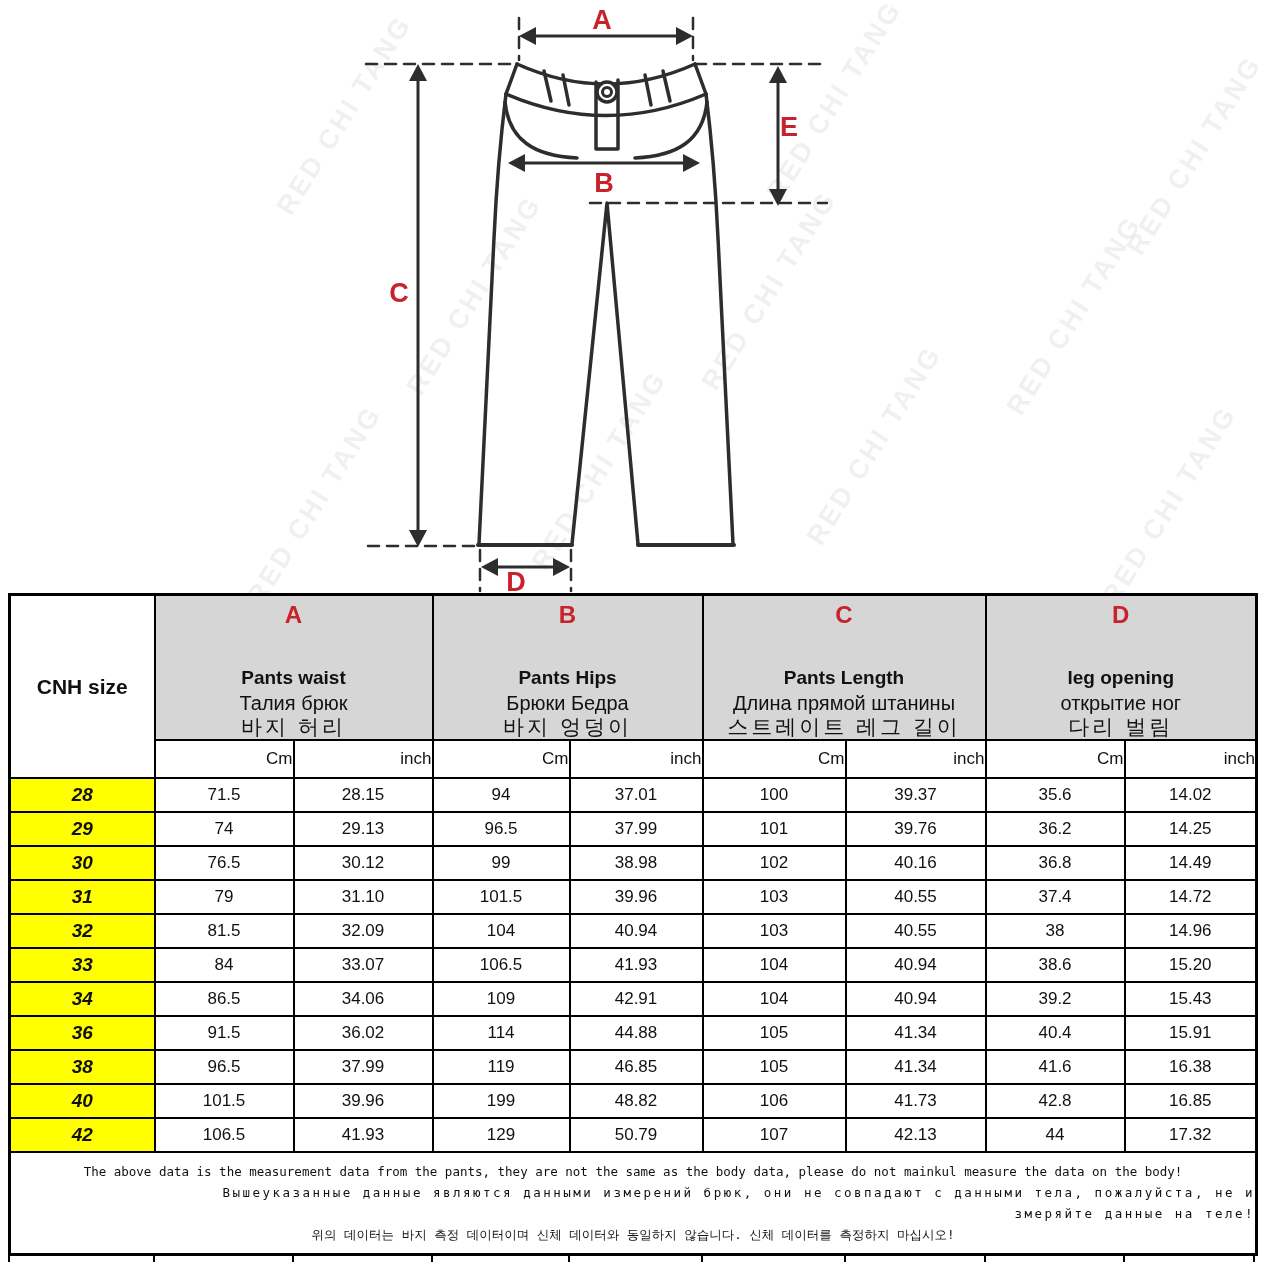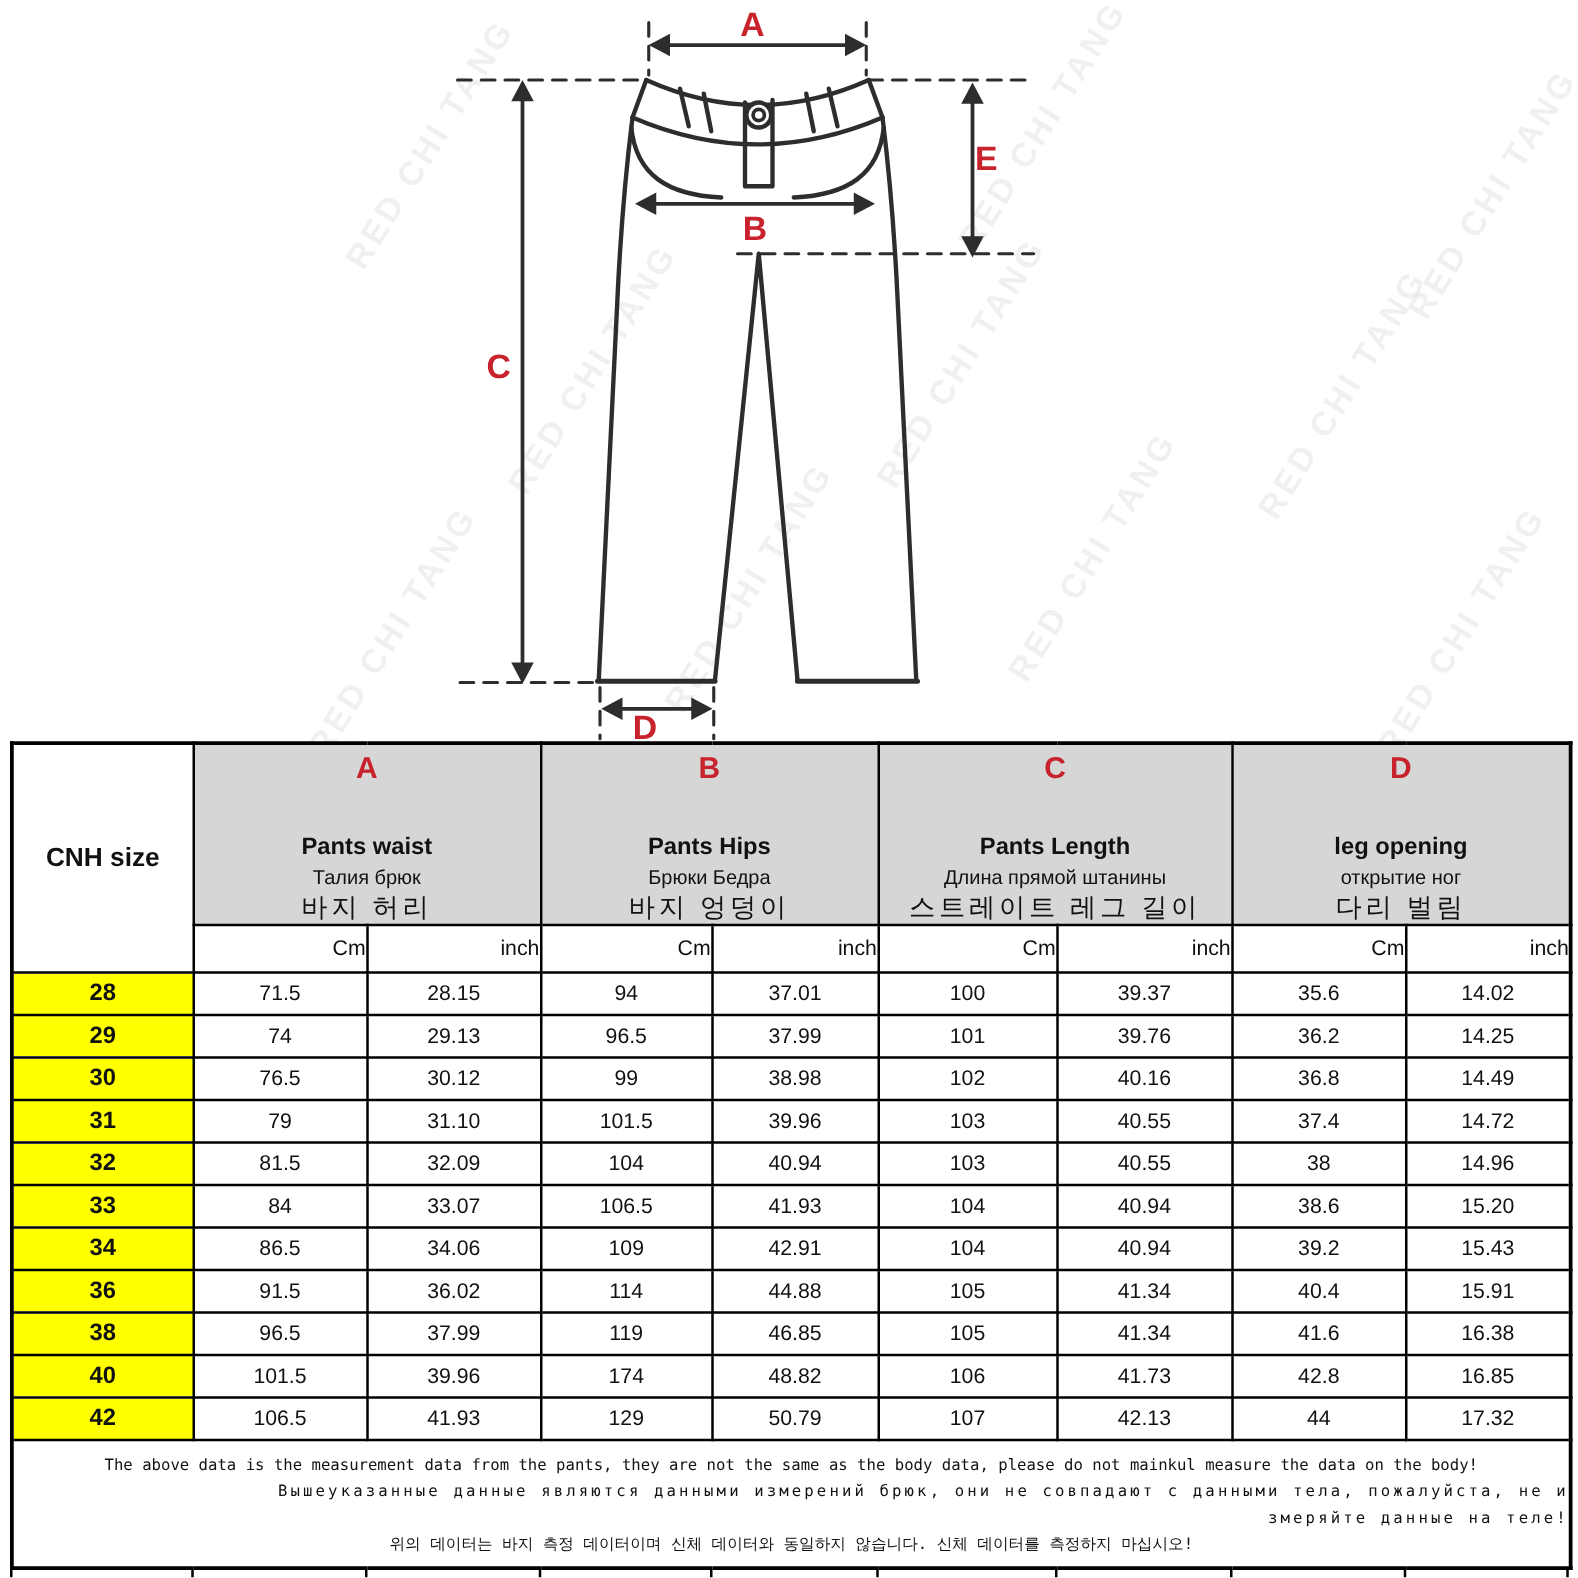--- a/index.html
+++ b/index.html
@@ -18,25 +18,25 @@
   
   .table-wrap{position:absolute;left:8px;top:593px;width:1247px;}
   table.size-table{border-collapse:collapse;table-layout:fixed;width:1247px;}
   table.size-table td,table.size-table th{border:2px solid #000;padding:0;text-align:center;
       vertical-align:middle;overflow:hidden;}
   table.size-table{border:3px solid #000;}
   th.cnh{background:#fff;font-size:21px;font-weight:bold;margin-top:28px;}
   th.group{background:#d6d6d6;height:140px;font-weight:normal;}
   .g-letter{color:#c8232c;font-weight:bold;font-size:24px;line-height:30px;margin-top:4px;}
   .g-en{font-weight:bold;font-size:19px;line-height:26px;letter-spacing:0px;margin-top:35px;}
-  .g-ru{font-size:16px;line-height:24px;}
+  .g-ru{font-size:20px;line-height:24px;}
   .g-ko{font-size:21px;line-height:24px;letter-spacing:3px;}
   tr.units td{height:36px;font-size:17px;background:#fff;text-align:right;}
   tr.data-row td{height:32px;font-size:17px;background:#fff;}
-  tr.data-row td.size-cell{background:#ffff00;font-weight:bold;font-size:19px;}
+  tr.data-row td.size-cell{background:#ffff00;font-weight:bold;font-size:19px;font-style:italic;}
   td.note-cell{height:100px;background:#fff;}
   .note-line{font-family:"DejaVu Sans Mono",monospace;font-size:12.5px;line-height:21px;white-space:nowrap;}
   .note-ru{letter-spacing:2.5px;text-align:right;}
   
   .strip{position:relative;width:1247px;height:9px;}
   .strip .vline{position:absolute;top:0;width:2px;height:9px;background:#000;}
 </style>
 </head>
 <body>
 
@@ -269,21 +269,21 @@
             <td>46.85</td>
             <td>105</td>
             <td>41.34</td>
             <td>41.6</td>
             <td>16.38</td>
           </tr>
           <tr class="data-row">
             <td class="size-cell">40</td>
             <td>101.5</td>
             <td>39.96</td>
-            <td>174</td>
+            <td>199</td>
             <td>48.82</td>
             <td>106</td>
             <td>41.73</td>
             <td>42.8</td>
             <td>16.85</td>
           </tr>
           <tr class="data-row">
             <td class="size-cell">42</td>
             <td>106.5</td>
             <td>41.93</td>

